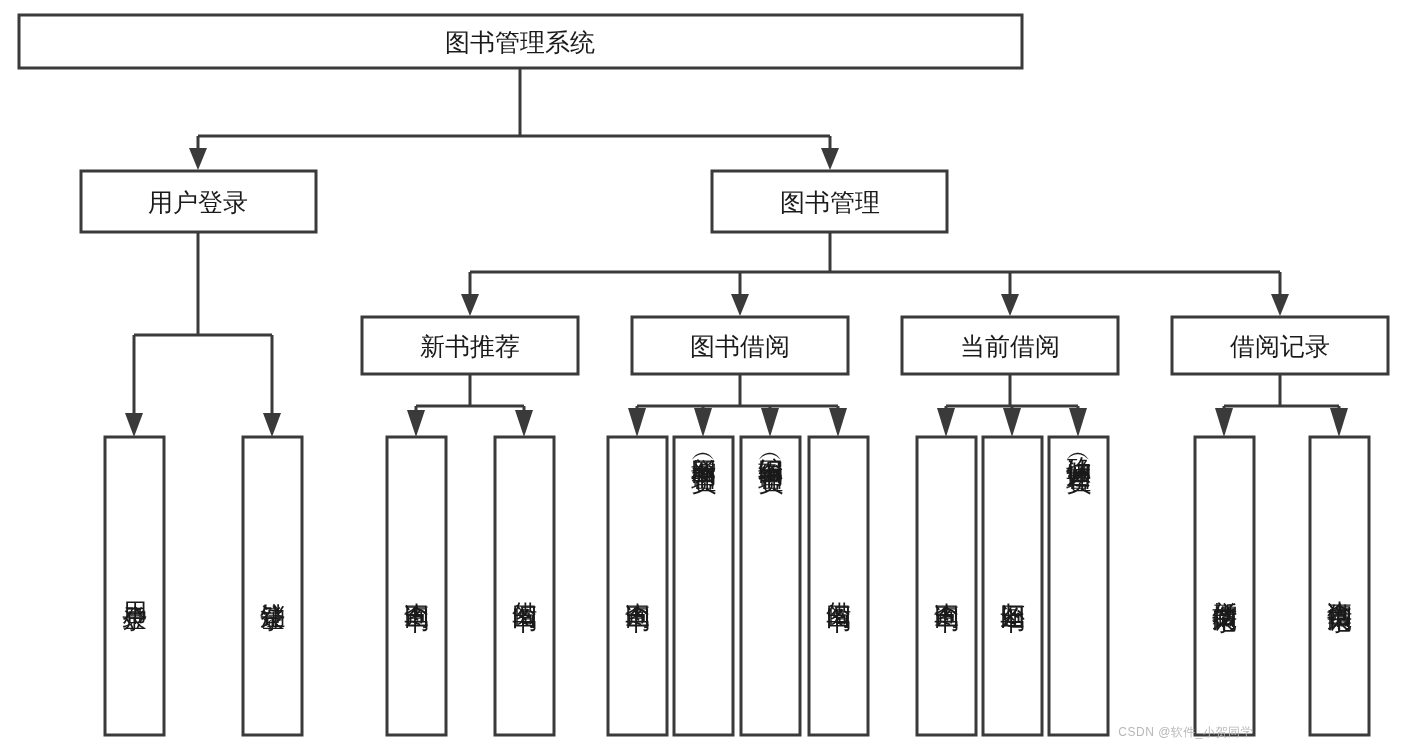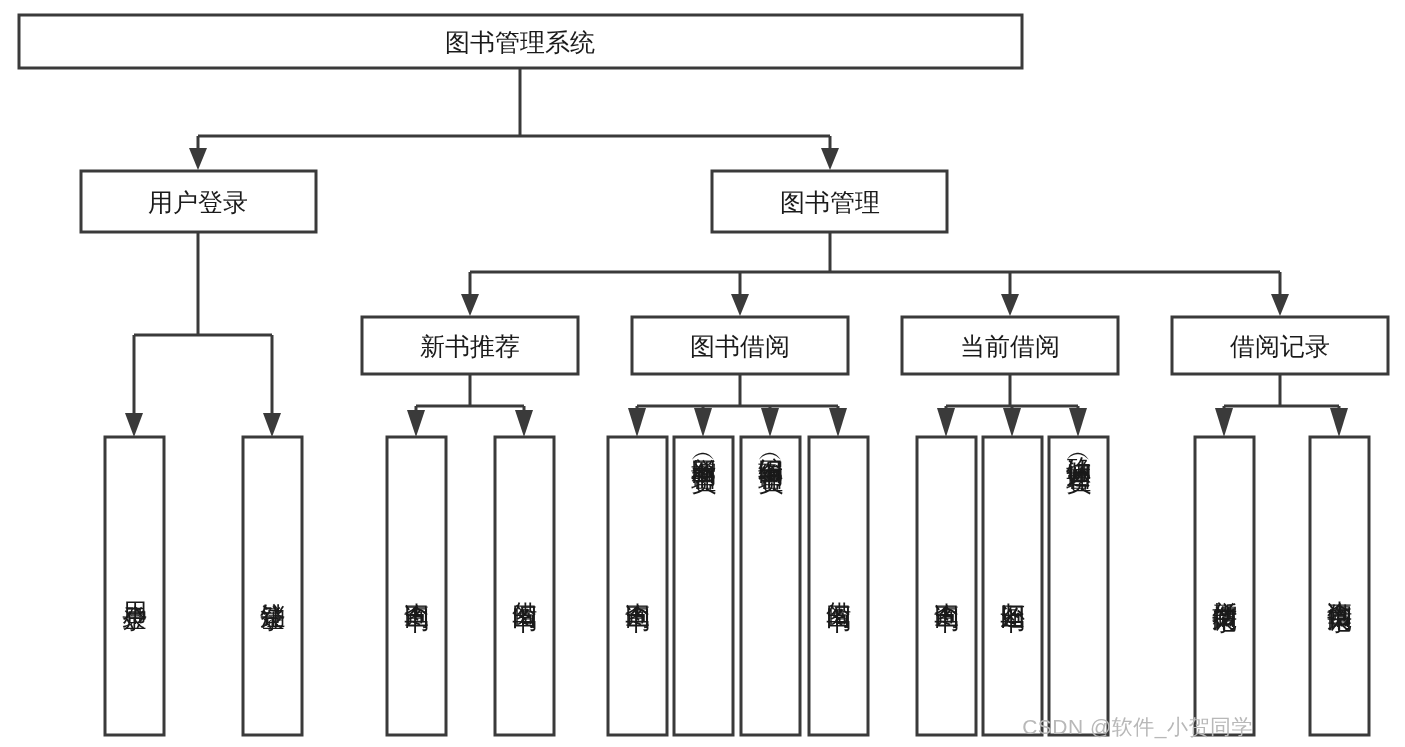--- a/index.html
+++ b/index.html
@@ -69,21 +69,21 @@
     letter-spacing: 2px;
     color: #1a1a1a;
     white-space: nowrap;
     text-align: center;
   }
   .watermark {
     position: absolute;
     right: 8px;
     bottom: 6px;
     font-family: "Liberation Sans", "DejaVu Sans", sans-serif;
-    font-size: 21px;
+    font-size: 12px;
     color: #b8b8b8;
     letter-spacing: 0.5px;
     white-space: nowrap;
   }
 </style>
 </head>
 <body>
 
 <div id="diagram-root">
 

